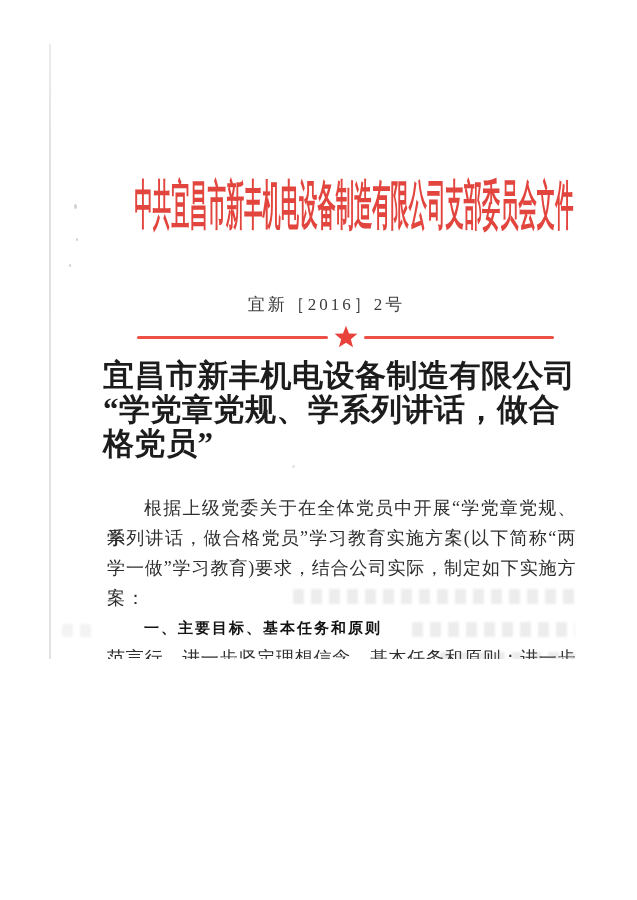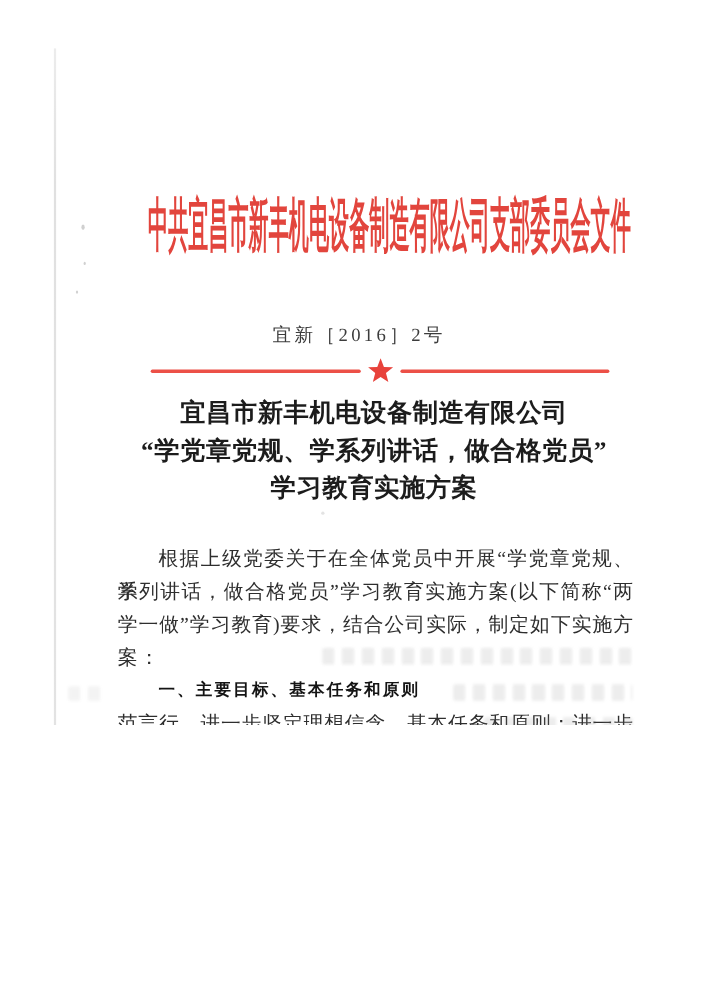--- a/index.html
+++ b/index.html
@@ -66,22 +66,21 @@
     border-radius: 2px;
   }
   .star { width: 26px; height: 26px; margin: 0 5px; flex: 0 0 auto; }
   .star polygon { fill: var(--star-red, #e8423b); }
 
   
   .doc-title {
     position: absolute;
     left: 103px; top: 359px;
     width: 474px;
-    text-align: center;
-    font-size: 23px;
+    font-size: 31px;
     font-weight: 700;
     line-height: 34px;
     color: var(--title-text, #1c1c1c);
     letter-spacing: 0.5px;
   }
 
   
   .body-block {
     position: absolute;
     left: 107px; top: 493px;
@@ -136,21 +135,20 @@
     <span class="rule-seg"></span>
     <svg class="star" viewBox="0 0 24 24" aria-hidden="true">
       <polygon points="12,1.5 14.8,8.8 22.5,9.1 16.5,14 18.5,21.5 12,17.2 5.5,21.5 7.5,14 1.5,9.1 9.2,8.8"></polygon>
     </svg>
     <span class="rule-seg"></span>
   </div>
 
   <div class="doc-title">
     <div class="title-line">宜昌市新丰机电设备制造有限公司</div>
     <div class="title-line">“学党章党规、学系列讲话，做合格党员”</div>
-    <div class="title-line">学习教育实施方案</div>
   </div>
 
   <div class="body-block" id="body-lines">
       <div class="bline just ind">根据上级党委关于在全体党员中开展“学党章党规、学</div>
       <div class="bline just">系列讲话，做合格党员”学习教育实施方案(以下简称“两</div>
       <div class="bline just">学一做”学习教育)要求，结合公司实际，制定如下实施方</div>
       <div class="bline">案：</div>
       <div class="bline ind bold">一、主要目标、基本任务和原则</div>
       <div class="bline just">范言行，进一步坚定理想信念，基本任务和原则；进一步增强</div>
     </div>

